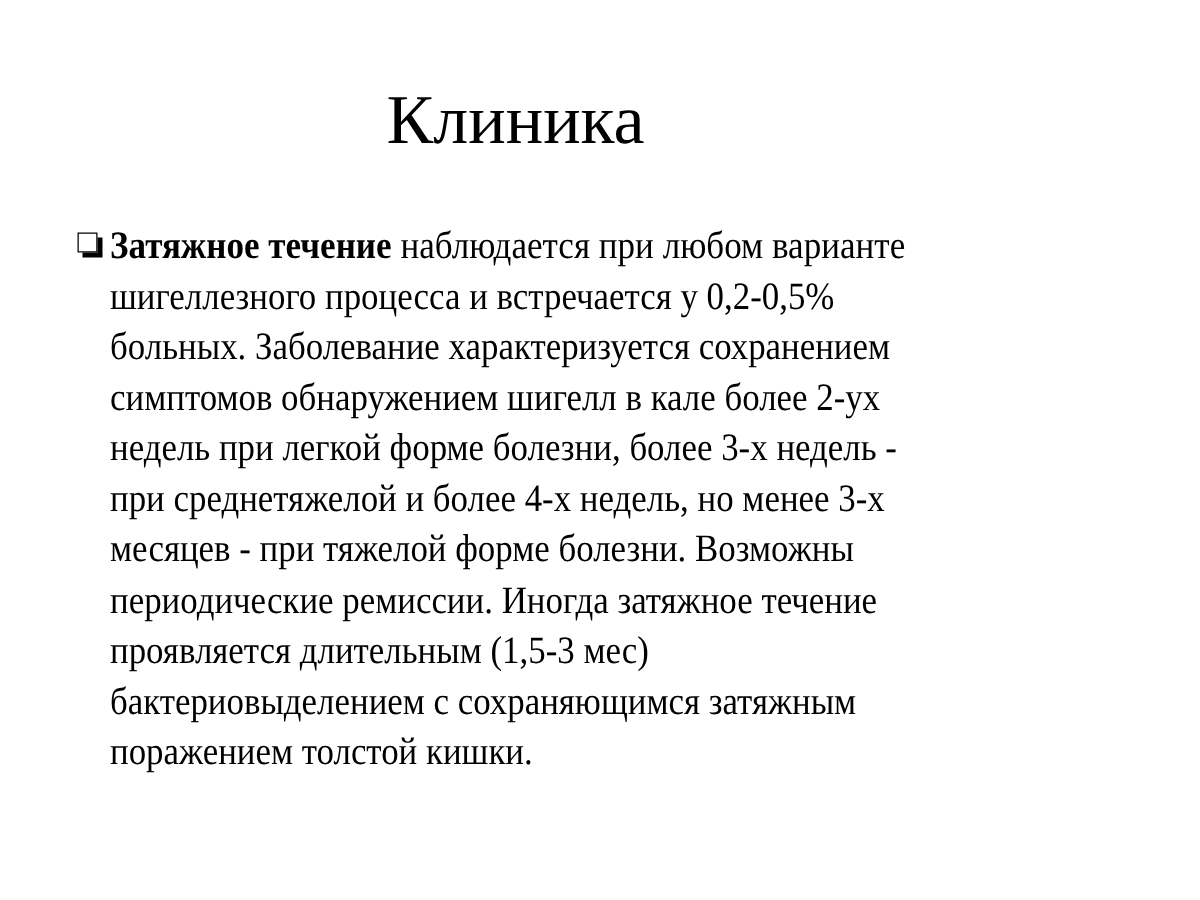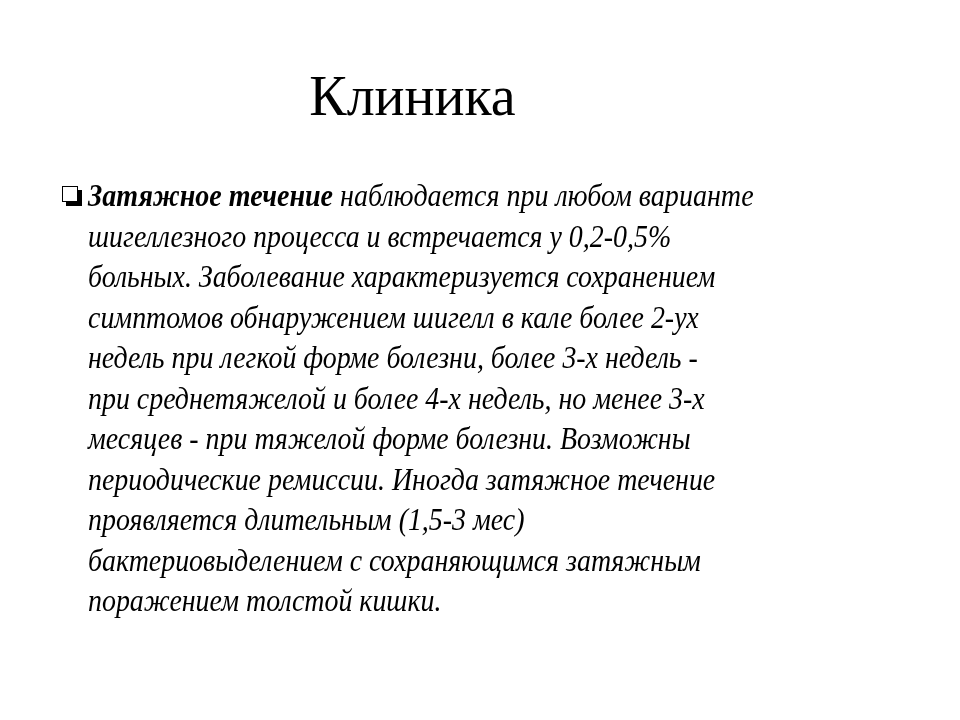--- a/index.html
+++ b/index.html
@@ -3,21 +3,21 @@
   <meta charset="utf-8">
   <style>
     html, body { margin:0; padding:0; }
     body { width:960px; height:720px; background:#ffffff; position:relative; overflow:hidden;
            font-family:"Liberation Serif", serif; color:#000; }
     .title { position:absolute; left:0; top:64px; width:825px; text-align:center;
              font-size:56px; line-height:64px; }
     .bullet { position:absolute; left:62px; top:186px; width:19px; height:19px; }
     .box { position:absolute; left:0; top:0; width:14px; height:14px; border:1.5px solid #000; background:#fff; }
     .shadow { position:absolute; left:4px; top:4px; width:15.5px; height:15.5px; background:#000; z-index:-1; }
-    .body { position:absolute; left:88px; top:176px;font-style:italic; }
+    .body { position:absolute; left:88px; top:176px; }
     .line { display:block; white-space:nowrap; font-size:31px; line-height:40.5px;
             transform:scaleX(0.9); transform-origin:left center; height:40.5px; }
     .first { transform:scaleX(0.905); }
     b { font-weight:bold; }
   </style>
 </head>
 <body>
 
 <div class="title">Клиника</div>
 

